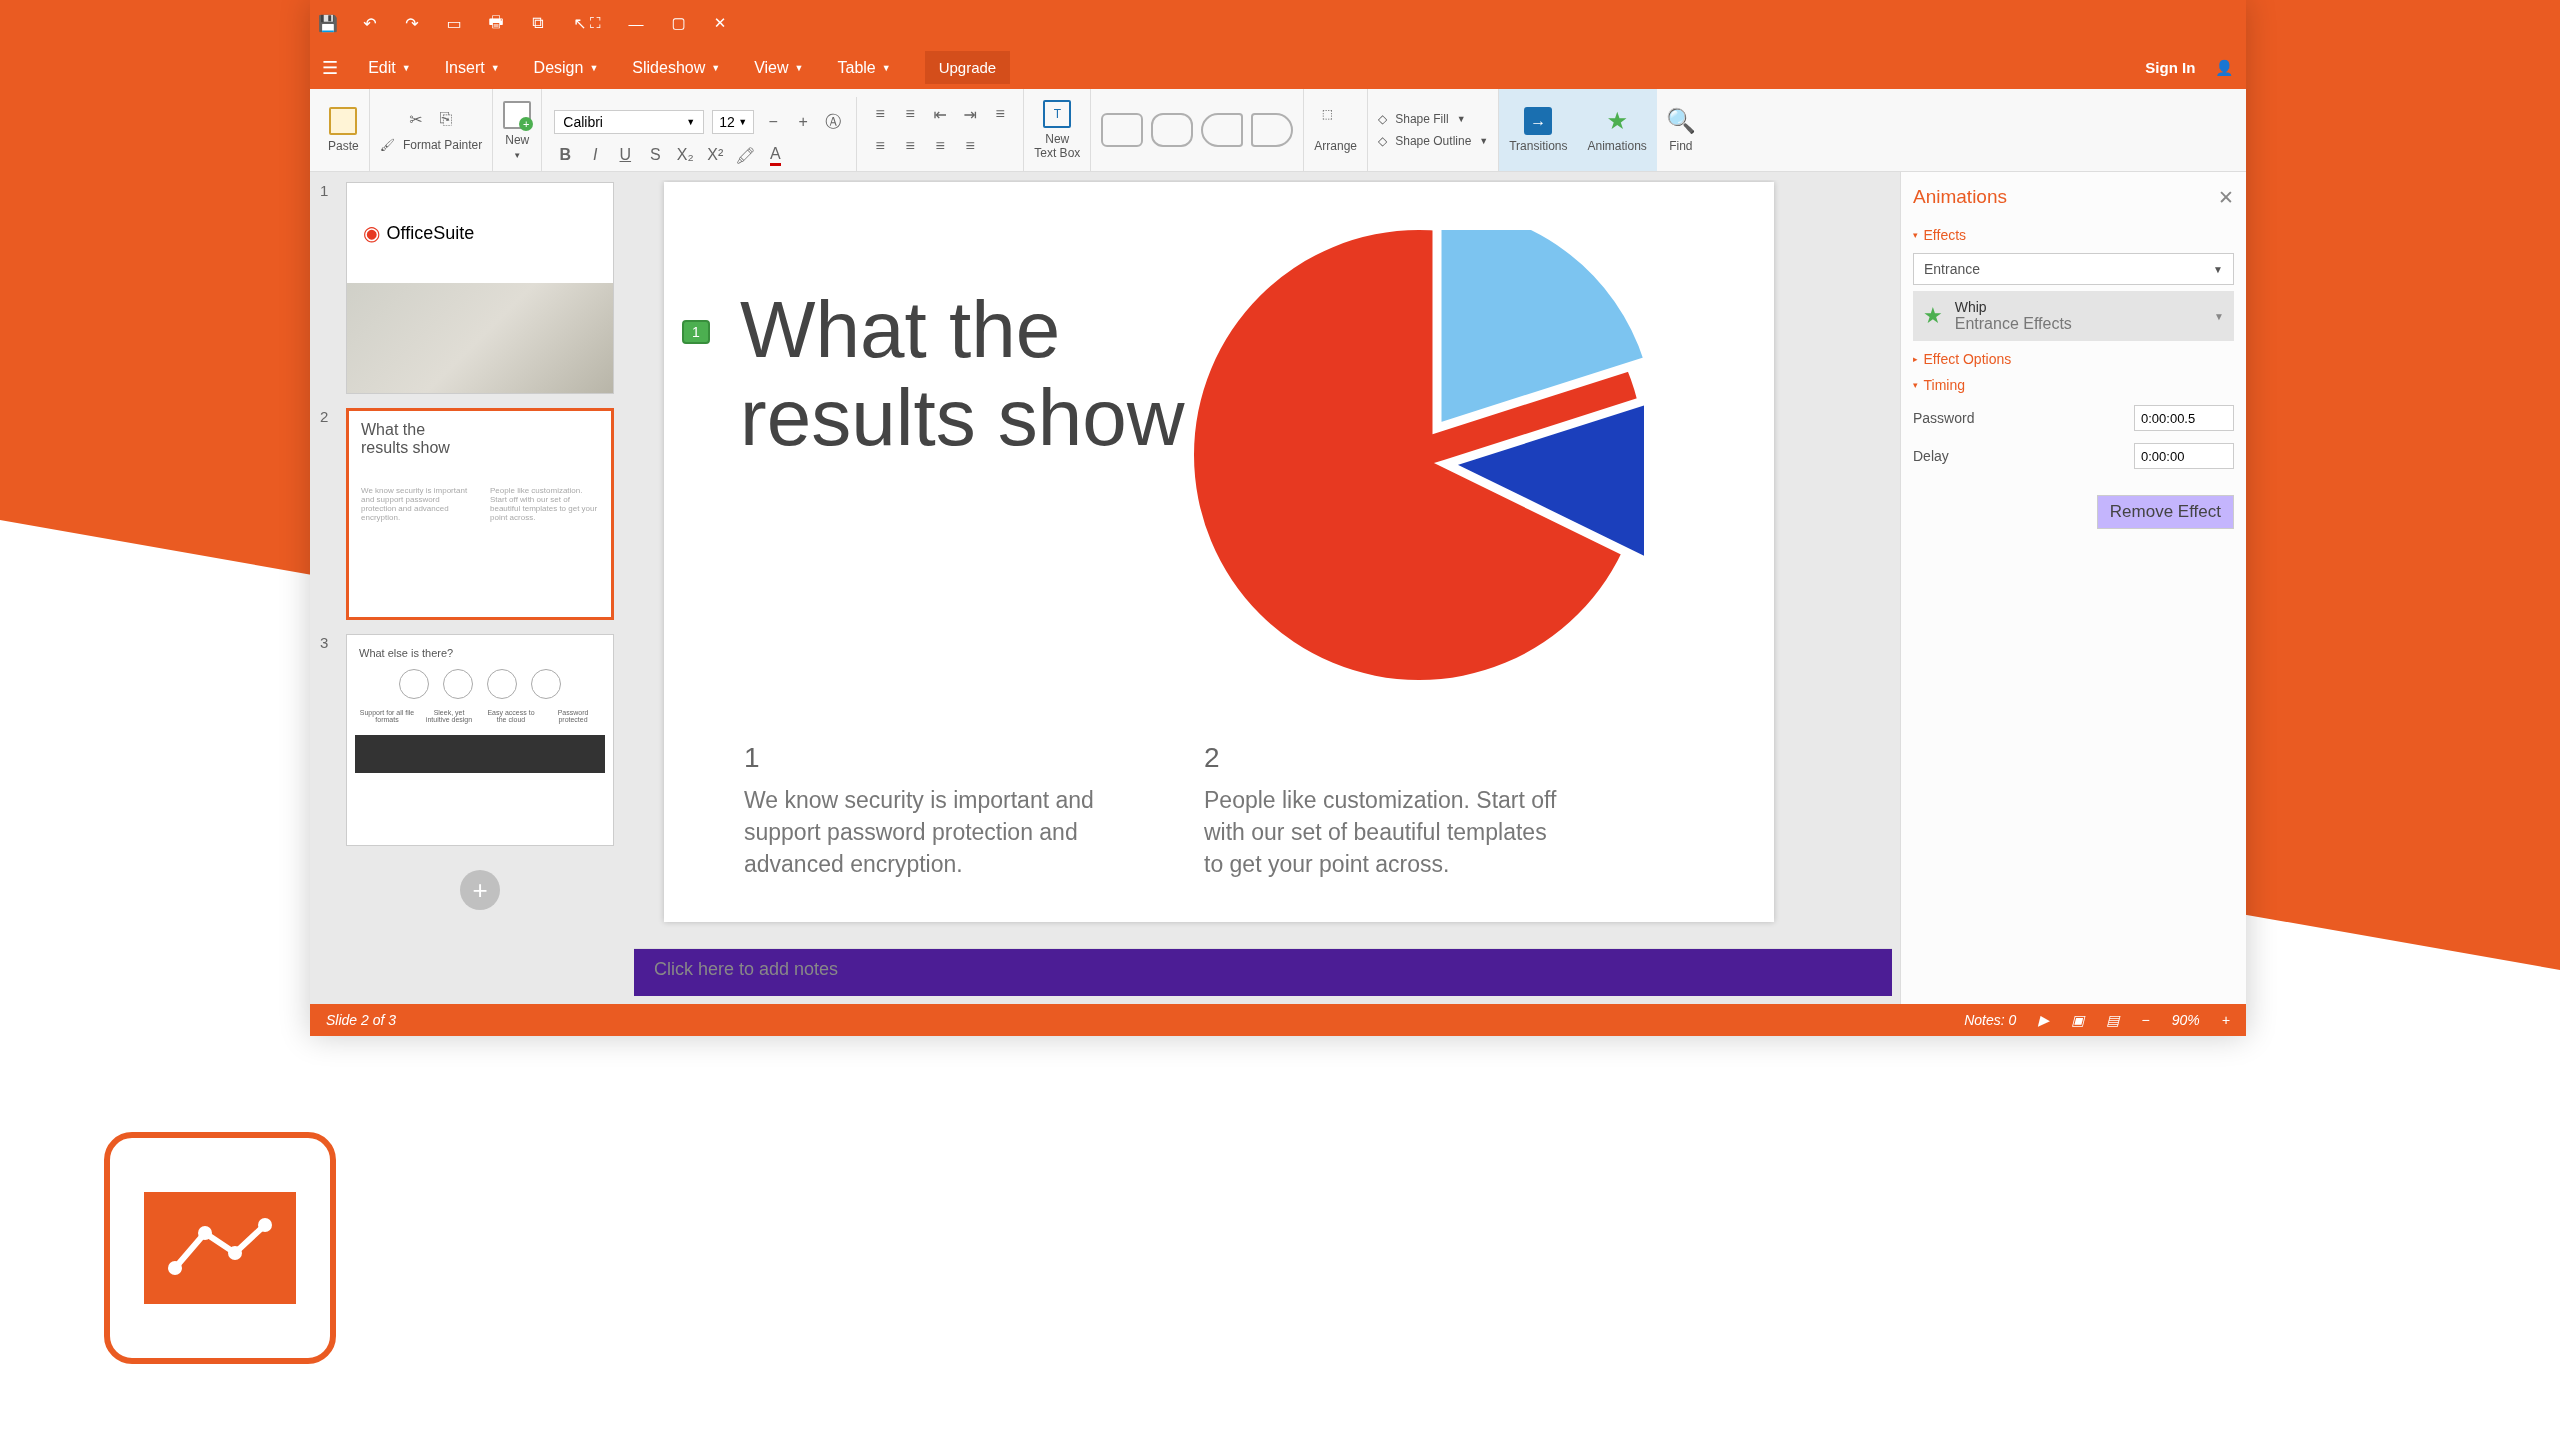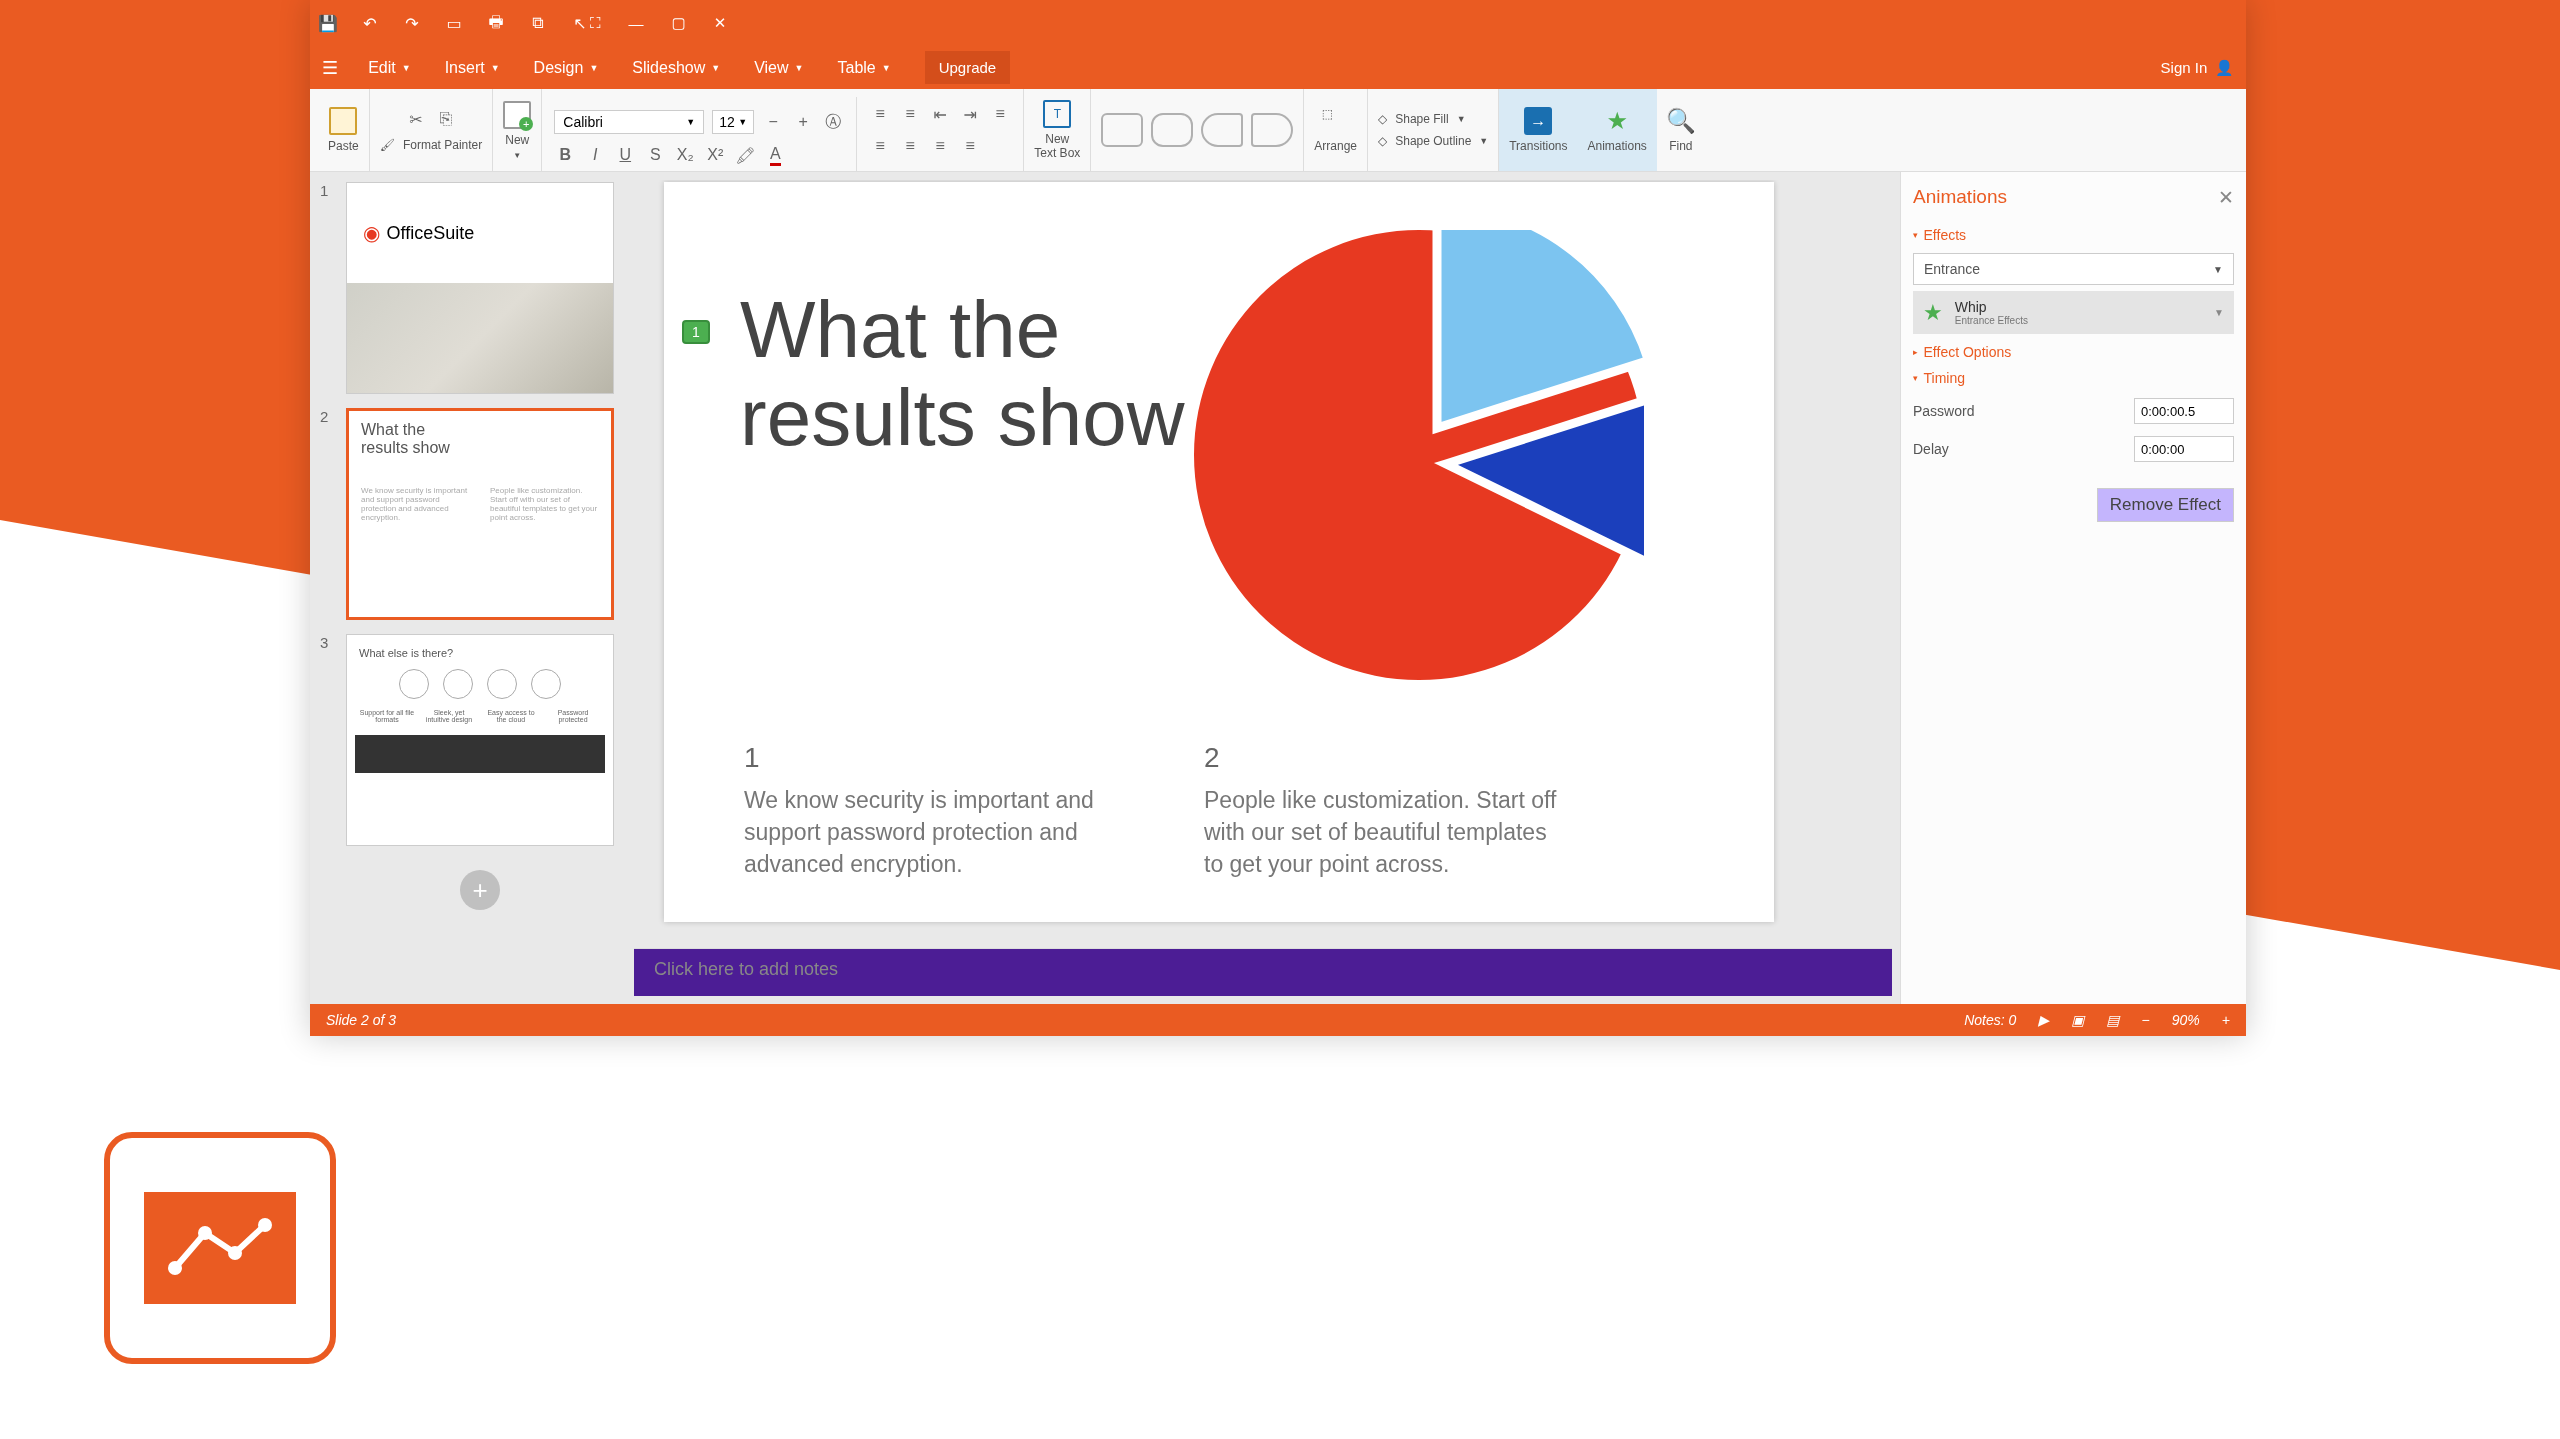--- a/index.html
+++ b/index.html
@@ -11,21 +11,21 @@
 .titlebar .qa{display:flex;gap:22px;align-items:center;}
 .titlebar .qa span{width:20px;height:20px;display:inline-flex;align-items:center;justify-content:center;font-size:16px;}
 .titlebar .title{flex:1;text-align:center;font-size:16px;}
 .titlebar .winctl{display:flex;gap:28px;align-items:center;padding-right:6px;}
 .titlebar .winctl span{font-size:15px;}
 .menubar{height:43px;background:#ea5b22;display:flex;align-items:center;color:#fff;padding:0 12px;}
 .menubar .ham{font-size:18px;margin-right:30px;}
 .menubar .m{margin-right:34px;font-size:16px;display:flex;align-items:center;gap:6px;}
 .menubar .m .caret{font-size:9px;}
 .menubar .upgrade{background:#d44e1b;padding:8px 14px;font-size:15px;}
-.menubar .signin{margin-left:auto;font-size:15px;display:flex;align-items:center;gap:8px;}
+.menubar .signin{margin-left:auto;font-size:15px;display:flex;align-items:center;gap:20px;font-weight:bold;}
 .ribbon{height:83px;background:#f8f8f8;border-bottom:1px solid #ddd;display:flex;align-items:center;padding:0 8px;}
 .rib-grp{display:flex;flex-direction:column;align-items:center;padding:0 10px;border-right:1px solid #ddd;height:100%;justify-content:center;}
 .rib-big{display:flex;flex-direction:column;align-items:center;gap:4px;font-size:12px;color:#555;}
 .rib-big .ico{width:28px;height:28px;border:2px solid #999;border-radius:2px;}
 .rib-row{display:flex;gap:8px;align-items:center;}
 .rib-small{font-size:12px;color:#555;}
 .rib-btn{width:22px;height:22px;display:inline-flex;align-items:center;justify-content:center;color:#666;}
 .shapes{display:flex;gap:8px;}
 .shp{width:42px;height:34px;border:2px solid #b0b0b0;border-radius:6px;}
 .end-btn{display:flex;flex-direction:column;align-items:center;gap:4px;padding:0 10px;font-size:12px;color:#555;}
@@ -49,21 +49,21 @@
 .col .txt{font-size:23px;color:#777;line-height:1.4;font-weight:300;}
 .notes-bar{height:48px;background:#4c1d95;border-top:1px solid #ddd;padding:10px 20px;color:#888;font-size:18px;}
 .side-panel{width:346px;background:#fcfcfc;border-left:1px solid #ddd;padding:14px 12px;}
 .side-panel h3{color:#ea5b22;font-size:19px;font-weight:400;margin-bottom:18px;display:flex;justify-content:space-between;}
 .sect{color:#ea5b22;font-size:14px;margin:10px 0;display:flex;align-items:center;gap:6px;}
 .sect .tri{font-size:9px;}
 .dd{width:100%;height:32px;border:1px solid #ccc;padding:0 10px;font-size:14px;color:#555;display:flex;align-items:center;justify-content:space-between;background:#fff;}
 .eff-item{background:#e4e4e4;padding:8px 10px;display:flex;gap:12px;align-items:center;margin-top:6px;}
 .eff-item .star{color:#4caf50;font-size:22px;}
 .eff-item .tit{font-size:14px;color:#333;}
-.eff-item .sub{font-size:10px;color:#777;}
+.eff-item .sub{font-size:16px;color:#777;}
 .timing-row{display:flex;align-items:center;justify-content:space-between;margin:12px 0;}
 .timing-row label{font-size:14px;color:#555;}
 .timing-row .inp{width:100px;height:26px;border:1px solid #ccc;font-size:13px;padding:0 6px;background:#fff;display:flex;align-items:center;}
 .remove-btn{float:right;padding:6px 12px;border:1px solid #ccc;background:#c4b5fd;font-size:17px;color:#444;margin-top:14px;}
 .statusbar{height:32px;background:#ea5b22;color:#fff;display:flex;align-items:center;padding:0 16px;font-size:14px;font-style:italic;}
 .statusbar .r{margin-left:auto;display:flex;gap:22px;align-items:center;}
 .promo{position:absolute;left:104px;top:1132px;display:flex;align-items:center;gap:130px;z-index:5;}
 .promo-icon{width:232px;height:232px;border:6px solid #ea5b22;border-radius:28px;display:flex;align-items:center;justify-content:center;}
 .promo-icon .inner{width:152px;height:112px;background:#ea5b22;display:flex;align-items:center;justify-content:center;}
 .promo-text{font-size:138px;color:#000;font-weight:300;}

